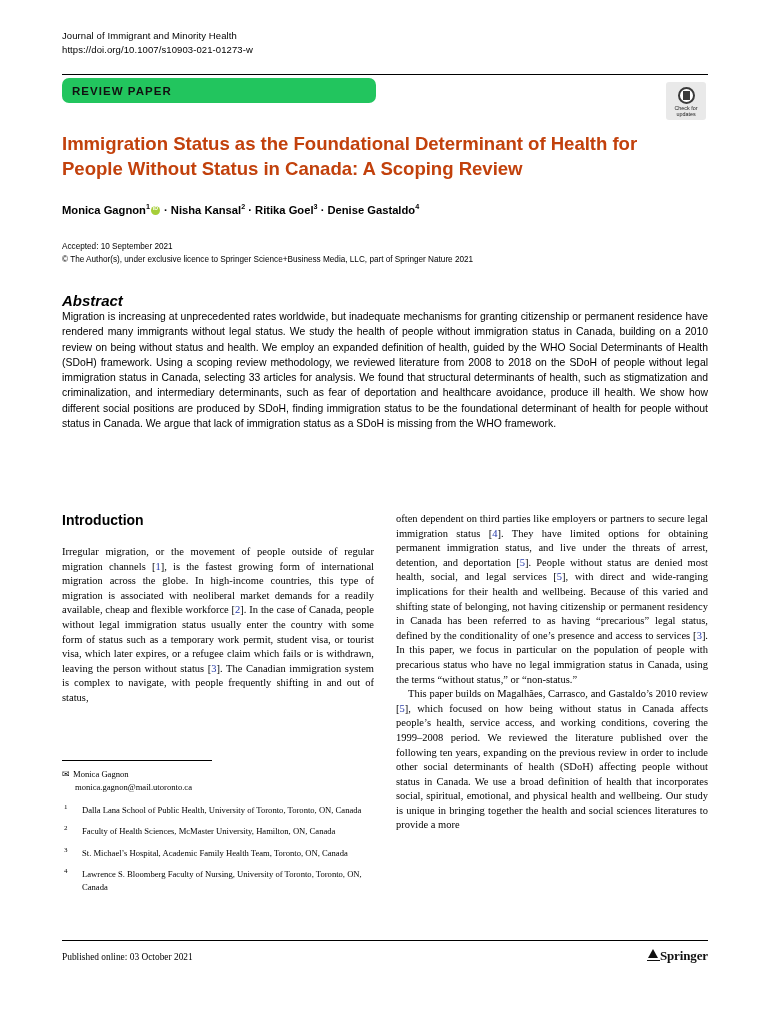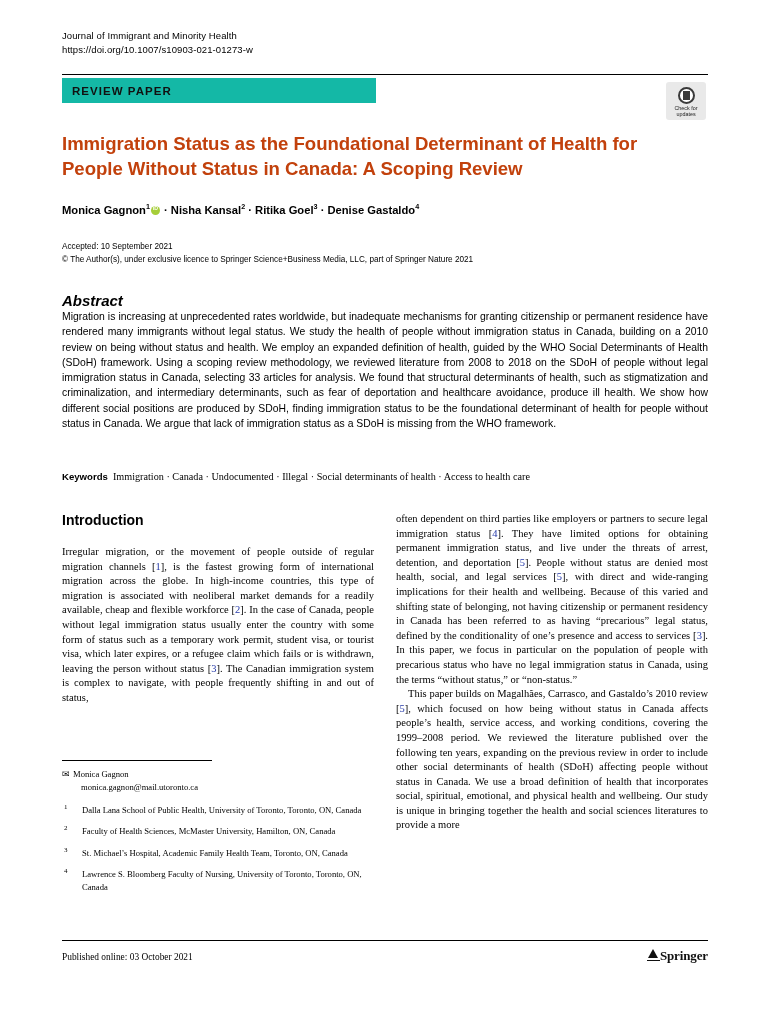--- a/index.html
+++ b/index.html
@@ -52,23 +52,24 @@
     width: 646px;
     height: 1.3px;
     background: #000;
   }
 
   .review-banner {
     position: absolute;
     left: 62px; top: 78px;
     width: 314px;
     height: 25px;
-    background: #14b8a6;
+    background: #22c55e;
     display: flex;
     align-items: center;
+    border-radius: 7px;
   }
   .review-banner span {
     font-family: "Liberation Sans", sans-serif;
     font-weight: bold;
     font-size: 11.5px;
     letter-spacing: 0.09em;
     padding-left: 10px;
     color: #111;
   }
 
@@ -257,21 +258,21 @@
     line-height: 1.45;
     color: #000;
   }
   .corresp .env {
     display: inline-block;
     width: 11px;
     font-family: "DejaVu Sans", sans-serif;
     font-size: 9px;
   }
   .corresp .cname { font-weight: normal; }
-  .corresp .cmail { display: block; margin-left: 19px; }
+  .corresp .cmail { display: block; margin-left: 13px; }
 
   .affils {
     position: absolute;
     left: 62px; top: 804px;
     width: 320px;
   }
   .affil {
     position: relative;
     font-family: "Liberation Serif", serif;
     font-size: 8.6px;
@@ -365,23 +366,20 @@
   <div class="authors">
     <span>Monica Gagnon</span><sup>1</sup><span class="orcid"></span><span class="sep">&nbsp;·&nbsp;</span><span>Nisha Kansal</span><sup>2</sup><span class="sep">&nbsp;·&nbsp;</span><span>Ritika Goel</span><sup>3</sup><span class="sep">&nbsp;·&nbsp;</span><span>Denise Gastaldo</span><sup>4</sup>
   </div>
 
   <div class="accepted">Accepted: 10 September 2021</div>
   <div class="copyright">© The Author(s), under exclusive licence to Springer Science+Business Media, LLC, part of Springer Nature 2021</div>
 
   <div class="abstract-head">Abstract</div>
   <div class="abstract-body">Migration is increasing at unprecedented rates worldwide, but inadequate mechanisms for granting citizenship or permanent residence have rendered many immigrants without legal status. We study the health of people without immigration status in Canada, building on a 2010 review on being without status and health. We employ an expanded definition of health, guided by the WHO Social Determinants of Health (SDoH) framework. Using a scoping review methodology, we reviewed literature from 2008 to 2018 on the SDoH of people without legal immigration status in Canada, selecting 33 articles for analysis. We found that structural determinants of health, such as stigmatization and criminalization, and intermediary determinants, such as fear of deportation and healthcare avoidance, produce ill health. We show how different social positions are produced by SDoH, finding immigration status to be the foundational determinant of health for people without status in Canada. We argue that lack of immigration status as a SDoH is missing from the WHO framework.</div>
 
-  <div class="keywords">
-    <b>Keywords</b>&nbsp;&nbsp;<span>Immigration · Canada · Undocumented · Illegal · Social determinants of health · Access to health care</span>
-  </div>
 
   <div class="col-left">
     <div class="section-head">Introduction</div>
     <p class="body-p"><span>Irregular migration, or the movement of people outside of regular migration channels [</span><span class="ref">1</span><span>], is the fastest growing form of international migration across the globe. In high-income countries, this type of migration is associated with neoliberal market demands for a readily available, cheap and flexible workforce [</span><span class="ref">2</span><span>]. In the case of Canada, people without legal immigration status usually enter the country with some form of status such as a temporary work permit, student visa, or tourist visa, which later expires, or a refugee claim which fails or is withdrawn, leaving the person without status [</span><span class="ref">3</span><span>]. The Canadian immigration system is complex to navigate, with people frequently shifting in and out of status,</span></p>
   </div>
 
   <div class="col-right">
     <p class="body-p"><span>often dependent on third parties like employers or partners to secure legal immigration status [</span><span class="ref">4</span><span>]. They have limited options for obtaining permanent immigration status, and live under the threats of arrest, detention, and deportation [</span><span class="ref">5</span><span>]. People without status are denied most health, social, and legal services [</span><span class="ref">5</span><span>], with direct and wide-ranging implications for their health and wellbeing. Because of this varied and shifting state of belonging, not having citizenship or permanent residency in Canada has been referred to as having “precarious” legal status, defined by the conditionality of one’s presence and access to services [</span><span class="ref">3</span><span>]. In this paper, we focus in particular on the population of people with precarious status who have no legal immigration status in Canada, using the terms “without status,” or “non-status.”</span></p>
     <p class="body-p indent"><span>This paper builds on Magalhães, Carrasco, and Gastaldo’s 2010 review [</span><span class="ref">5</span><span>], which focused on how being without status in Canada affects people’s health, service access, and working conditions, covering the 1999–2008 period. We reviewed the literature published over the following ten years, expanding on the previous review in order to include other social determinants of health (SDoH) affecting people without status in Canada. We use a broad definition of health that incorporates social, spiritual, emotional, and physical health and wellbeing. Our study is unique in bringing together the health and social sciences literatures to provide a more</span></p>
   </div>

